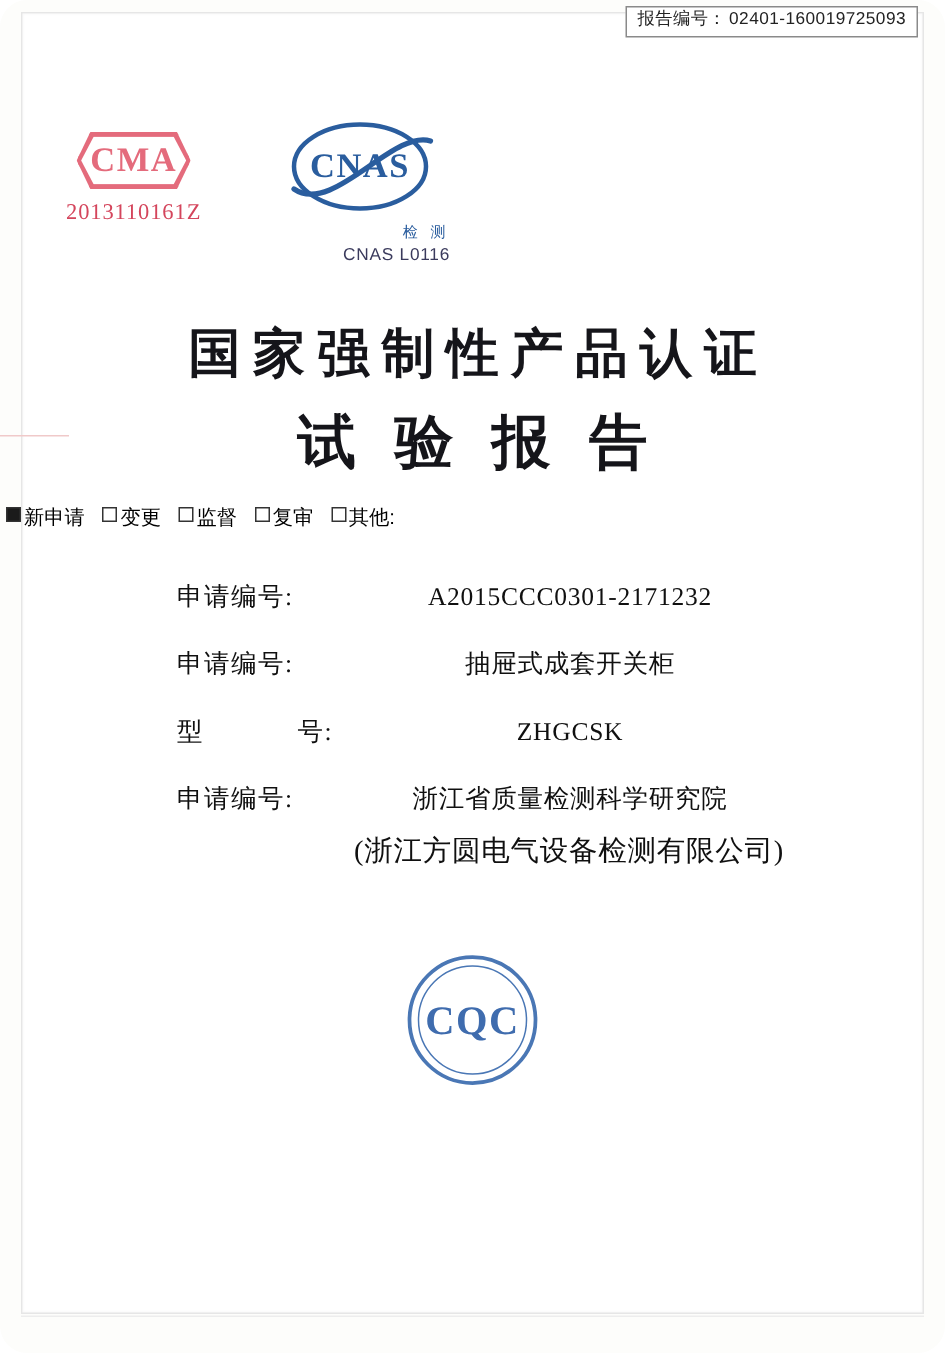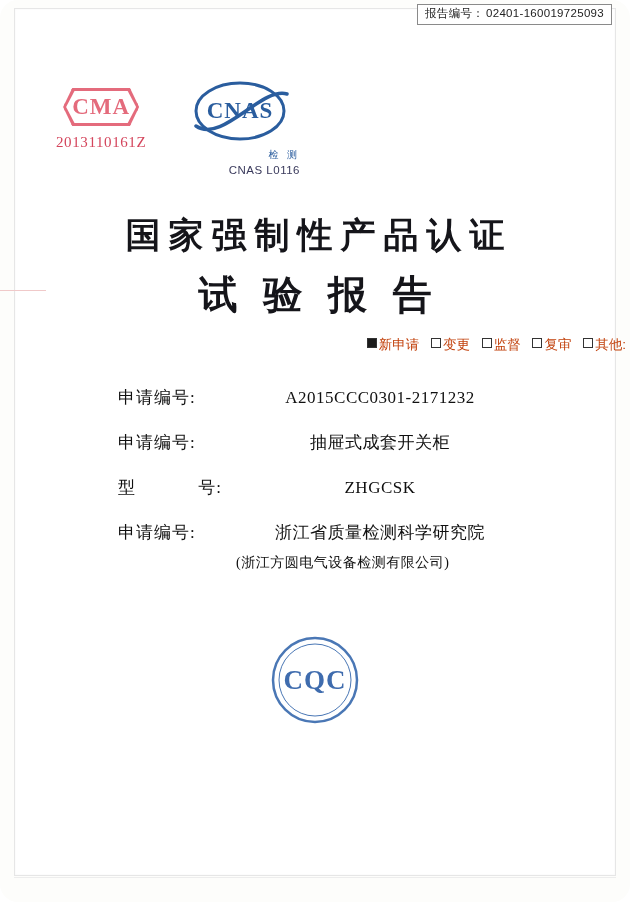--- a/index.html
+++ b/index.html
@@ -73,21 +73,21 @@
     position: absolute;
     left: 0;
     top: 78px;
     width: 100%;
     height: 110px;
   }
 
   
   .cma-wrap {
     position: absolute;
-    left: 56px;
+    left: 44px;
     top: 10px;
     text-align: center;
   }
   .cma-mark {
     position: relative;
     width: 76px;
     height: 38px;
     margin: 0 auto;
   }
   .cma-mark .hex {
@@ -167,23 +167,23 @@
     text-indent: 8px;
   }
   .title1 { top: 212px; font-size: 35px; }
   .title2 { top: 268px; font-size: 39px; }
 
   
   .check-row {
     position: absolute;
     top: 336px;
     width: 100%;
-    text-align: right;
+    text-align: left;
     font-size: 13.5px;
-    color: #c2410c;
+    color: #000000;
     font-family: "Liberation Sans", sans-serif;
   }
   .check-row .opt {
     margin: 0 4px;
     white-space: nowrap;
   }
   .box {
     display: inline-block;
     width: 8px;
     height: 8px;
@@ -221,21 +221,21 @@
   .field .value {
     flex: 1;
     letter-spacing: 0.5px;
     white-space: nowrap;
     text-align: center;
   }
   .sub-value {
     margin-left: 118px;
     margin-top: -12px;
     margin-bottom: 20px;
-    font-size: 14px;
+    font-size: 19px;
     letter-spacing: 0.5px;
     color: #101010;
   }
 
   
   .cqc {
     position: absolute;
     left: 50%;
     top: 634px;
     transform: translateX(-50%);

